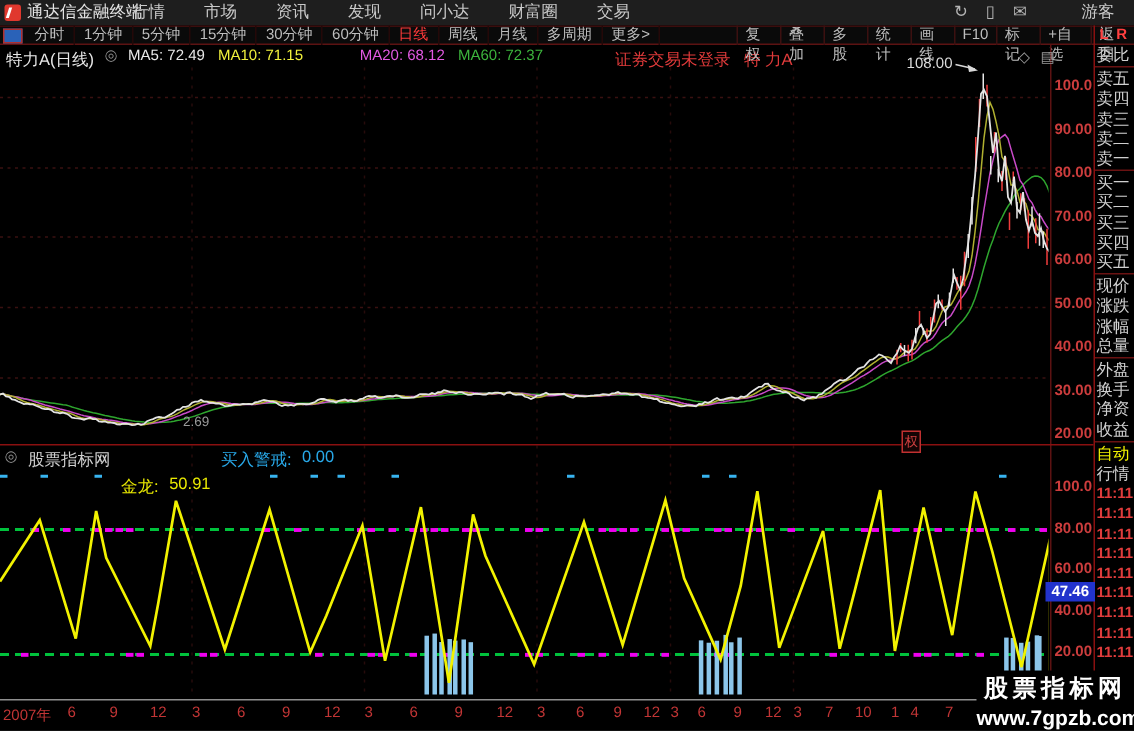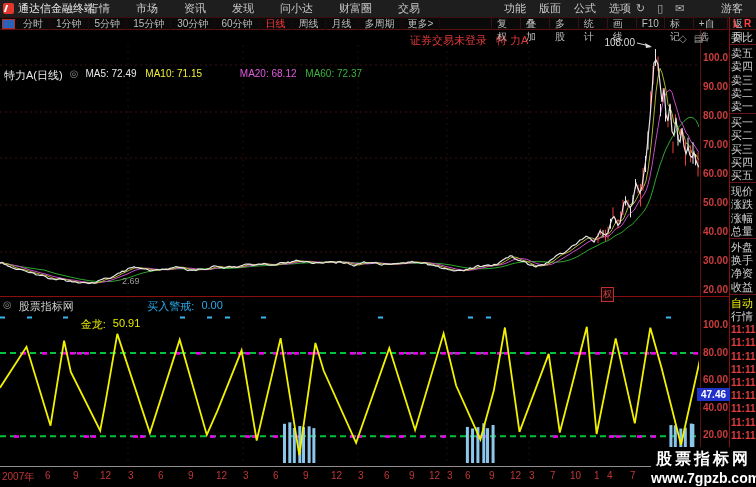--- a/index.html
+++ b/index.html
@@ -24,21 +24,21 @@
   .periodbar{left:0;top:17px;width:756px;height:13px;background:#0a0a0a;border-top:1px solid #3c0d0d;border-bottom:1px solid #5c1212;box-sizing:border-box;}
   .pb-icon{left:2px;top:19px;width:11px;height:8px;border:1px solid #b03030;background:#2a62b8;}
   .periods{left:17px;top:17px;height:13px;display:flex;}
   .periods span{padding:0 6px;line-height:13px;font-size:10px;color:#bdbdbd;border-right:1px solid #240808;}
   .periods span.active{color:#ff3a3a;}
   .tools{left:491px;top:17px;height:13px;display:flex;}
   .tools span{padding:0 5px;line-height:13px;font-size:10px;color:#bdbdbd;border-left:1px solid #3c1010;}
   .corner-tabs{left:733px;top:17px;height:13px;display:flex;gap:5px;}
   .corner-tabs span{line-height:13px;font-size:10px;font-weight:bold;color:#ff4040;}
   
-  .chart-title-row{left:4px;top:32px;height:12px;display:flex;gap:7px;z-index:3;margin-top:36px;}
+  .chart-title-row{left:4px;top:32px;height:12px;display:flex;gap:7px;z-index:3;}
   .chart-title-row .t{font-size:11px;color:#e8e8e8;}
   .chart-title-row .circ{font-size:10px;color:#8a8a8a;}
   .chart-title-row .ma{font-size:10px;}
   .ind-title-row{left:3px;top:299px;height:12px;display:flex;gap:7px;z-index:3;}
   .ind-title-row .circ{font-size:10px;color:#8a8a8a;}
   .ind-title-row .brand{font-size:11px;color:#d0d0d0;}
   .ind-title-row .gold{font-size:11px;color:#e8e800;margin-top:18px;}
   .ind-title-row .alert{font-size:11px;color:#28a8e8;}
   .chart-corner-icons{left:679px;top:33px;display:flex;gap:7px;z-index:3;}
   .chart-corner-icons span{font-size:10px;color:#9a9a9a;}
@@ -254,26 +254,20 @@
         <span>资讯</span>
         <span>发现</span>
         <span>问小达</span>
         <span>财富圈</span>
         <span>交易</span>
       </div>
     <div class="abs statusbox">
       <span>证券交易未登录</span>
       <span>特 力A</span>
     </div>
-    <div class="abs right-menus" id="right-menus">
-        <span>功能</span>
-        <span>版面</span>
-        <span>公式</span>
-        <span>选项</span>
-      </div>
     <div class="abs mb-icons">
       <span>↻</span>
       <span>▯</span>
       <span>✉</span>
     </div>
     <div class="abs visitor">游客</div>
   </div>
 
   <div class="abs periodbar"></div>
   <div class="abs pb-icon"></div>

